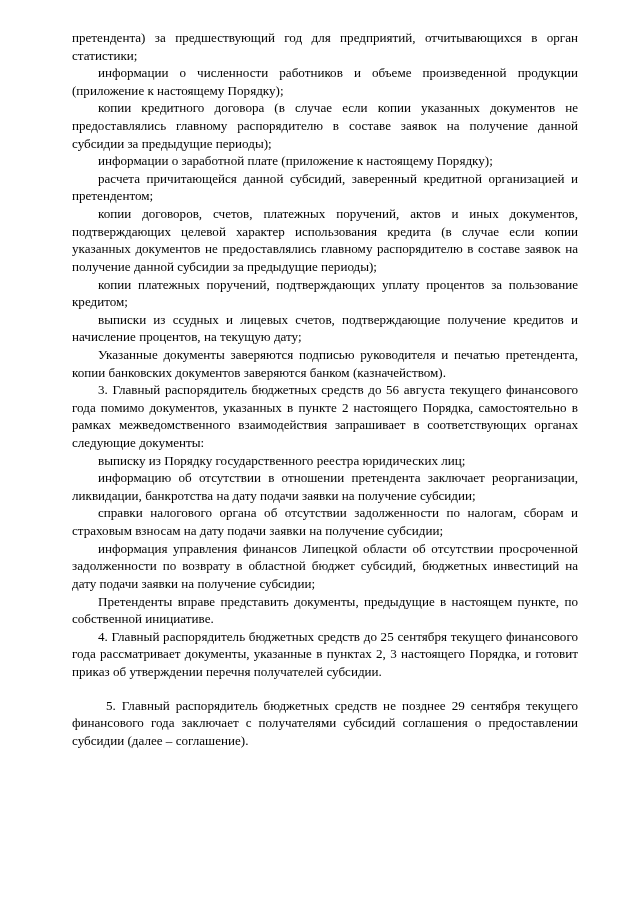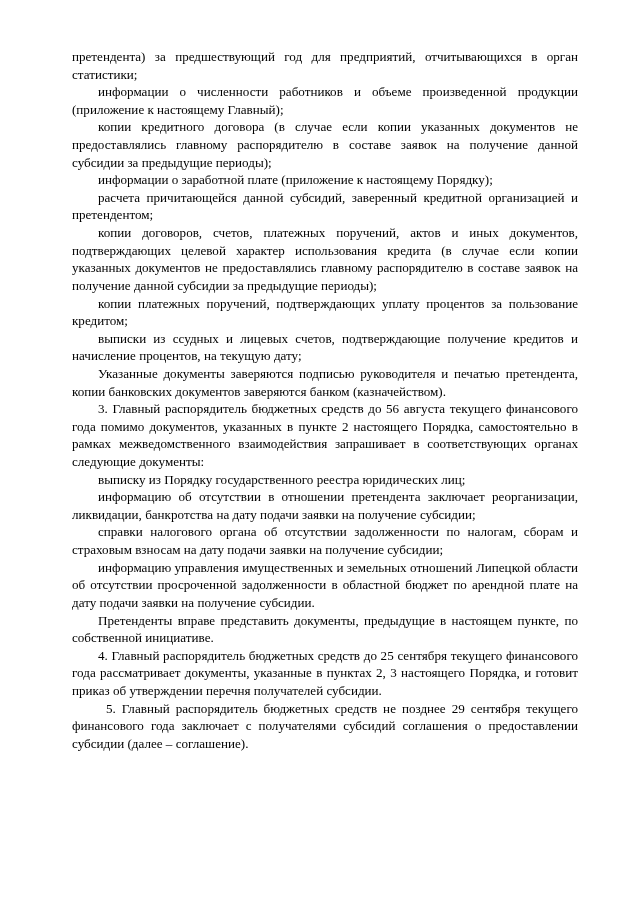--- a/index.html
+++ b/index.html
@@ -10,59 +10,60 @@
   body {
     width: 640px;
     height: 905px;
     font-family: "Liberation Serif", serif;
     color: #000000;
   }
   .page {
     width: 640px;
     height: 829px;
     box-sizing: border-box;
-    padding: 48px 62px 20px 72px;
+    padding: 29px 62px 20px 72px;
     background: #ffffff;
     position: relative;
   }
   .doc-body {
     font-size: 13.1px;
     line-height: 1.345;
     text-align: justify;
     text-justify: inter-word;
     hyphens: none;
   }
   p {
     margin: 0;
     text-align: justify;
     text-indent: 26px;
   }
   p.noindent {
     text-indent: 0;
   }
   p.wide-indent {
     text-indent: 34px;
+    margin-top: 16px;
   }
 </style>
 </head>
 <body>
 
 <div class="page">
   <div class="doc-body">
     <p class="noindent">претендента) за предшествующий год для предприятий, отчитывающихся в орган статистики;</p>
-    <p>информации о численности работников и объеме произведенной продукции (приложение к настоящему Главный);</p>
+    <p>информации о численности работников и объеме произведенной продукции (приложение к настоящему Порядку);</p>
     <p>копии кредитного договора (в случае если копии указанных документов не предоставлялись главному распорядителю в составе заявок на получение данной субсидии за предыдущие периоды);</p>
     <p>информации о заработной плате (приложение к настоящему Порядку);</p>
     <p>расчета причитающейся данной субсидий, заверенный кредитной организацией и претендентом;</p>
     <p>копии договоров, счетов, платежных поручений, актов и иных документов, подтверждающих целевой характер использования кредита (в случае если копии указанных документов не предоставлялись главному распорядителю в составе заявок на получение данной субсидии за предыдущие периоды);</p>
     <p>копии платежных поручений, подтверждающих уплату процентов за пользование кредитом;</p>
     <p>выписки из ссудных и лицевых счетов, подтверждающие получение кредитов и начисление процентов, на текущую дату;</p>
     <p>Указанные документы заверяются подписью руководителя и печатью претендента, копии банковских документов заверяются банком (казначейством).</p>
     <p>3. Главный распорядитель бюджетных средств до 56 августа текущего финансового года помимо документов, указанных в пункте 2 настоящего Порядка, самостоятельно в рамках межведомственного взаимодействия запрашивает в соответствующих органах следующие документы:</p>
     <p>выписку из Порядку государственного реестра юридических лиц;</p>
     <p>информацию об отсутствии в отношении претендента заключает реорганизации, ликвидации, банкротства на дату подачи заявки на получение субсидии;</p>
     <p>справки налогового органа об отсутствии задолженности по налогам, сборам и страховым взносам на дату подачи заявки на получение субсидии;</p>
-    <p>информацию управления имущественных и земельных отношений Липецкой области об отсутствии просроченной задолженности в областной бюджет по арендной плате на дату подачи заявки на получение субсидии.</p>
+    <p>информация управления финансов Липецкой области об отсутствии просроченной задолженности по возврату в областной бюджет субсидий, бюджетных инвестиций на дату подачи заявки на получение субсидии;</p>
     <p>Претенденты вправе представить документы, предыдущие в настоящем пункте, по собственной инициативе.</p>
     <p>4. Главный распорядитель бюджетных средств до 25 сентября текущего финансового года рассматривает документы, указанные в пунктах 2, 3 настоящего Порядка, и готовит приказ об утверждении перечня получателей субсидии.</p>
     <p class="wide-indent">5. Главный распорядитель бюджетных средств не позднее 29 сентября текущего финансового года заключает с получателями субсидий соглашения о предоставлении субсидии (далее – соглашение).</p>
   </div>
 </div>
 
 </body></html>

